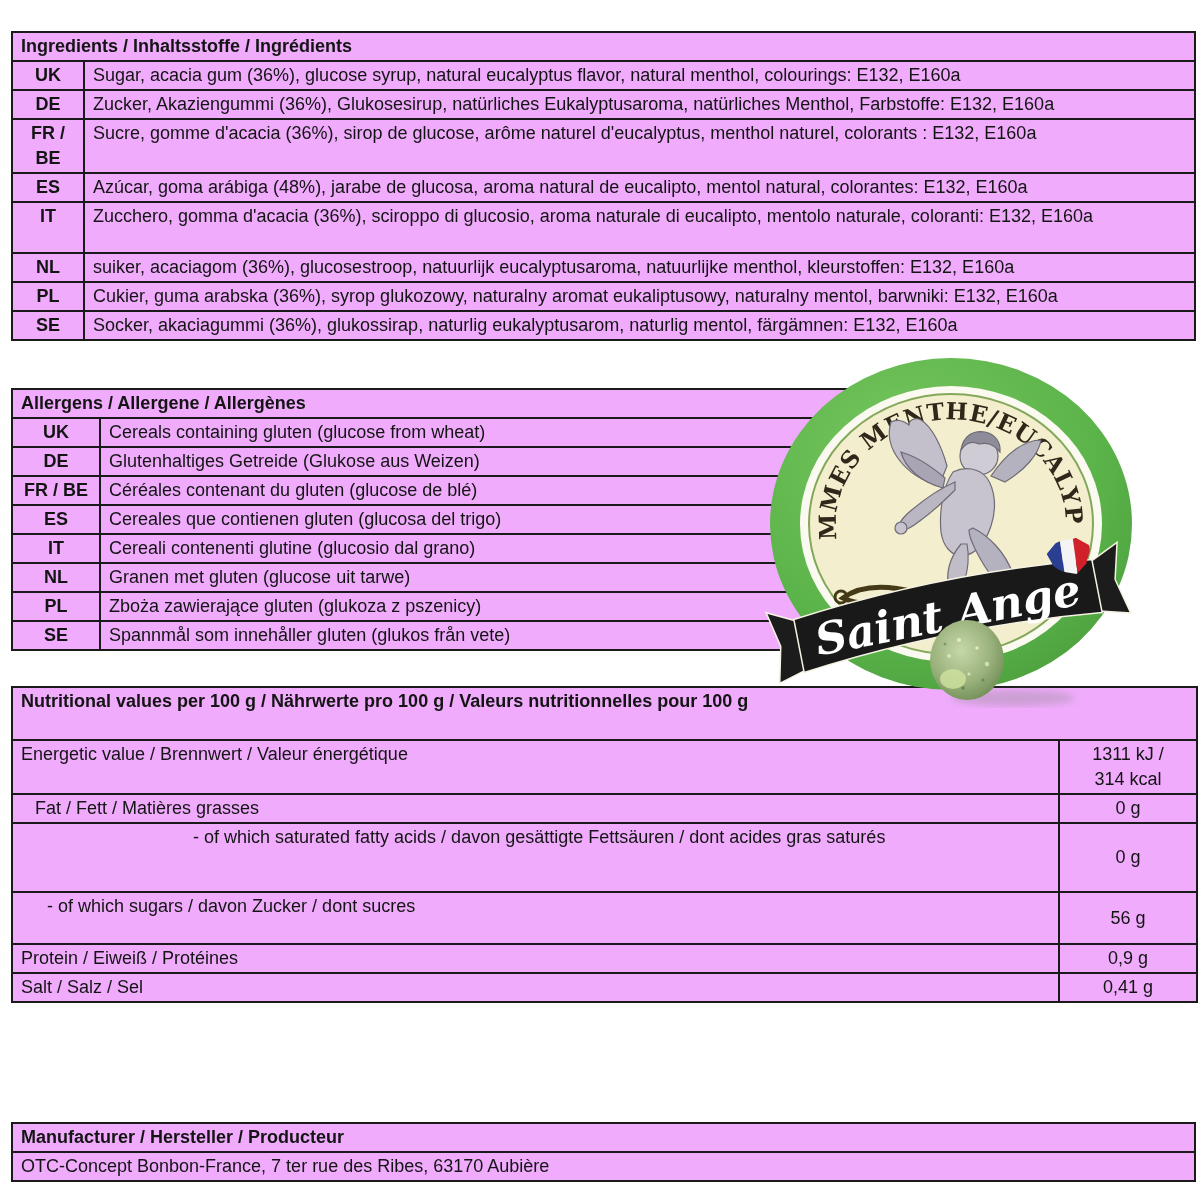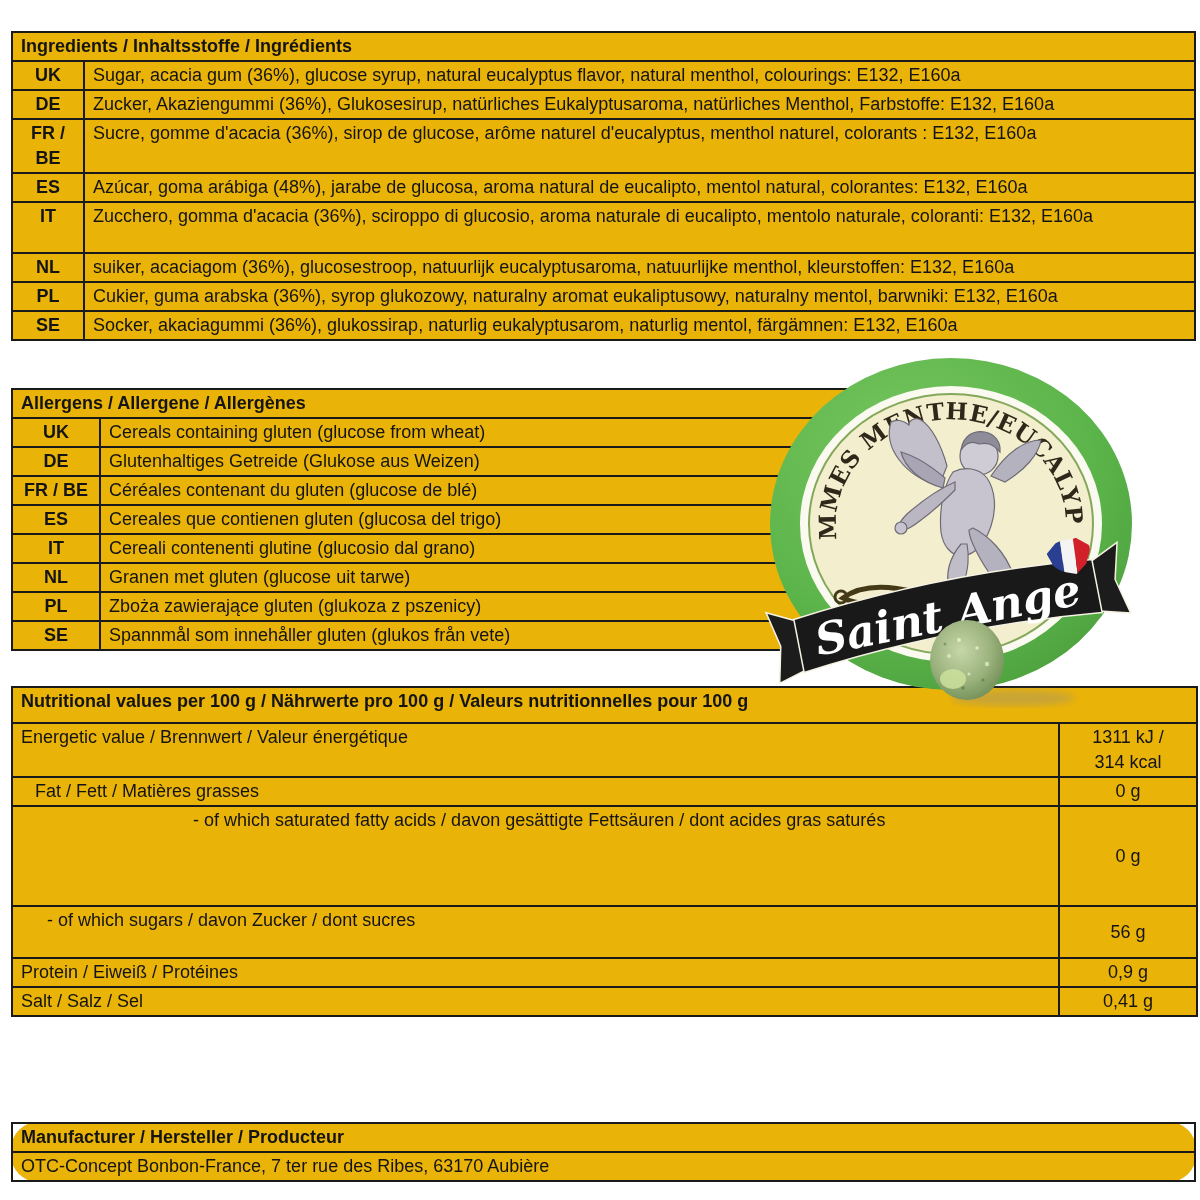--- a/index.html
+++ b/index.html
@@ -9,21 +9,21 @@
     background:#ffffff;
     font-family:"Liberation Sans", sans-serif;
     color:#141414;
     position:relative;
     overflow:hidden;
   }
   table.sheet {
     border-collapse:collapse;
     table-layout:fixed;
     position:absolute;
-    background:#eab308;
+    background:#f0abfc;
   }
   .sheet th, .sheet td {
     border:2px solid #1a1a1a;
     font-size:18px;
     line-height:25px;
     padding:1px 8px;
     vertical-align:top;
     text-align:left;
     overflow:hidden;
   }
@@ -34,32 +34,32 @@
     padding:1px 2px;
     vertical-align:top;
     margin-left:10px;
   }
   .code-narrow { width:46px; margin:0 auto; }
   
   .rh-hdr  td, .rh-hdr  th { height:22px; }
   .rh-s    td, .rh-s    th { height:24px; }
   .rh-d    td, .rh-d    th { height:51px; }
   
-  .nut-hdr th { height:36px; }
+  .nut-hdr th { height:53px; }
   .nut .val {
     text-align:center;
     vertical-align:middle;
     padding:1px 13px;
   }
   .nut .lbl { vertical-align:top; }
   .indent-lg { padding-left:180px !important; }
   .indent-sm { padding-left:34px !important; }
   .h55 td { height:51px; }
   .h28 td { height:24px;padding-left:22px; }
-  .h83 td { height:100px;margin-top:48px; }
+  .h83 td { height:69px;margin-top:48px; }
   .h51 td { height:47px; }
   .h56 td { height:52px; }
   .h25 td { height:21px; }
   .h29 td { height:25px; }
   .man-hdr th { height:20px; }
   .man-body td { height:28px; }
   #logo-wrap {
     position:absolute;
     left:763px; top:348px;
     width:390px; height:360px;
@@ -204,21 +204,21 @@
     <td class="lbl">Protein / Eiweiß / Protéines</td>
     <td class="val">0,9 g</td>
   </tr>
   <tr class="h29">
     <td class="lbl">Salt / Salz / Sel</td>
     <td class="val">0,41 g</td>
   </tr>
 </tbody>
   </table>
 
-<table class="sheet" style="left:11px; top:1122px; width:1185px;border-radius:27px;">
+<table class="sheet" style="left:11px; top:1122px; width:1185px;">
   <tbody>
       <tr class="man-hdr">
     <th class="hdr">Manufacturer / Hersteller / Producteur</th>
   </tr>
   <tr class="man-body">
     <td>OTC-Concept Bonbon-France, 7 ter rue des Ribes, 63170 Aubière</td>
   </tr>
 </tbody>
   </table>
 

